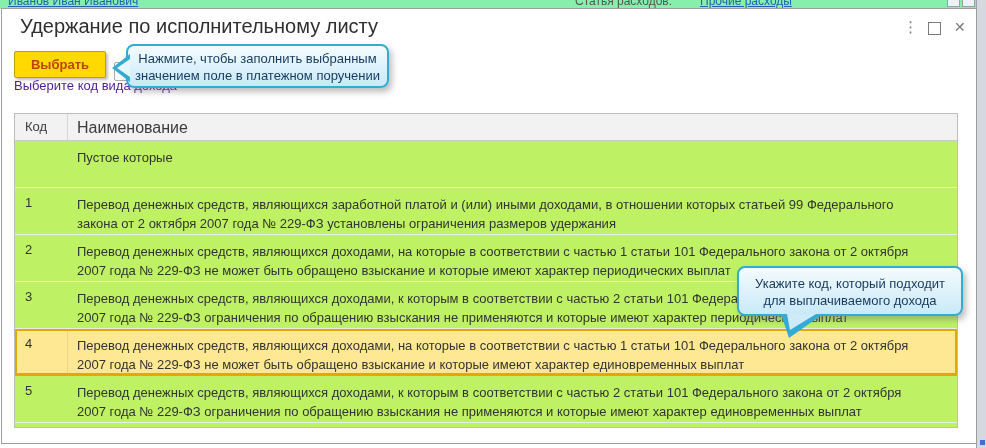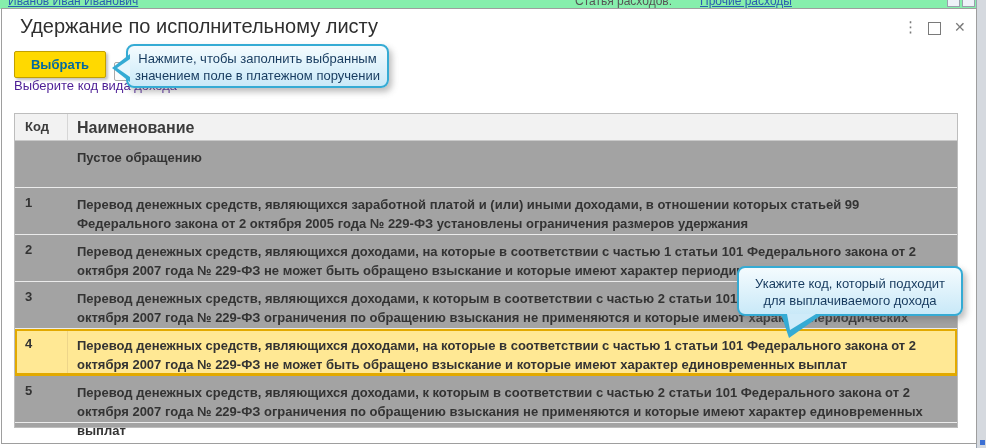--- a/index.html
+++ b/index.html
@@ -20,30 +20,30 @@
   
   .dialog{position:absolute;left:1px;top:8px;width:974px;height:434px;background:#fff;border:1px solid #9E9E9E;}
   .title{position:absolute;left:18px;top:6px;font-size:20px;color:#2F2F2F;}
   .ctrl{position:absolute;color:#7A7A7A;cursor:pointer;}
   .ctrl-more{left:901px;top:9px;font-size:15px;}
   .ctrl-maxi{left:926px;top:13px;width:11px;height:11px;border:1px solid #7A7A7A;}
   .ctrl-close{left:952px;top:10px;font-size:14px;}
 
   .select-btn{position:absolute;left:12px;top:42px;width:92px;height:27px;background:#FFD900;
       border:1px solid #C2A000;border-radius:2px;font-family:"Liberation Sans",sans-serif;
-      font-size:13px;font-weight:bold;color:#0369a1;box-shadow:2px 2px 3px rgba(0,0,0,.25);cursor:pointer;}
+      font-size:13px;font-weight:bold;color:#c2410c;box-shadow:2px 2px 3px rgba(0,0,0,.25);cursor:pointer;}
   .hidden-btn{position:absolute;left:112px;top:53px;width:17px;height:17px;background:#FCFCFC;
       border:1px solid #ABABAB;border-radius:2px;}
   .hidden-btn::after{content:"";position:absolute;left:4px;top:7px;width:3px;height:3px;background:#888;}
 
   .prompt{position:absolute;left:12px;top:69px;font-size:13px;color:#4c1d95;}
 
   
   .table{position:absolute;left:12px;top:104px;width:944px;height:315px;border:1px solid #BDBDBD;
-      background:#a3a3a3;box-sizing:border-box;font-weight:bold;}
+      background:#bef264;box-sizing:border-box;}
   .thead{position:relative;height:26px;background:#F2F2F2;border-bottom:1px solid #C9C9C9;}
   .th-code{position:absolute;left:10px;top:5px;font-size:13px;color:#3C3C3C;}
   .th-name{position:absolute;left:62px;top:5px;font-size:16px;color:#3C3C3C;}
   .th-div{position:absolute;left:52px;top:0;width:1px;height:26px;background:#D6D6D6;}
   .row{position:relative;height:47px;border-bottom:1px solid #EBEBEB;box-sizing:border-box;cursor:pointer;}
   .row .code{position:absolute;left:10px;top:7px;font-size:13px;color:#333;}
   .row .name{position:absolute;left:62px;right:26px;top:7px;font-size:13px;line-height:19px;color:#333;}
   .row-selected{background:#FFE894;box-shadow:inset 0 0 0 2px #E2A900;border-bottom-color:#E2A900;}
   .row-selected .divider{position:absolute;left:52px;top:2px;bottom:2px;width:1px;background:#EDD58A;}
   .row-filler{height:10px;border-bottom:none;cursor:default;}
@@ -89,26 +89,26 @@
 
     <div class="table">
       <div class="thead">
         <div class="th-code">Код</div>
         <div class="th-name">Наименование</div>
         <div class="th-div"></div>
       </div>
 
       <div class="row">
         <div class="code"></div>
-        <div class="name">Пустое обращению</div>
+        <div class="name">Пустое которые</div>
       </div>
 
       <div class="row">
         <div class="code">1</div>
-        <div class="name">Перевод денежных средств, являющихся заработной платой и (или) иными доходами, в отношении которых статьей 99 Федерального закона от 2 октября 2005 года № 229-ФЗ установлены ограничения размеров удержания</div>
+        <div class="name">Перевод денежных средств, являющихся заработной платой и (или) иными доходами, в отношении которых статьей 99 Федерального закона от 2 октября 2007 года № 229-ФЗ установлены ограничения размеров удержания</div>
       </div>
 
       <div class="row">
         <div class="code">2</div>
         <div class="name">Перевод денежных средств, являющихся доходами, на которые в соответствии с частью 1 статьи 101 Федерального закона от 2 октября 2007 года № 229-ФЗ не может быть обращено взыскание и которые имеют характер периодических выплат</div>
       </div>
 
       <div class="row">
         <div class="code">3</div>
         <div class="name">Перевод денежных средств, являющихся доходами, к которым в соответствии с частью 2 статьи 101 Федерального закона от 2 октября 2007 года № 229-ФЗ ограничения по обращению взыскания не применяются и которые имеют характер периодических выплат</div>

